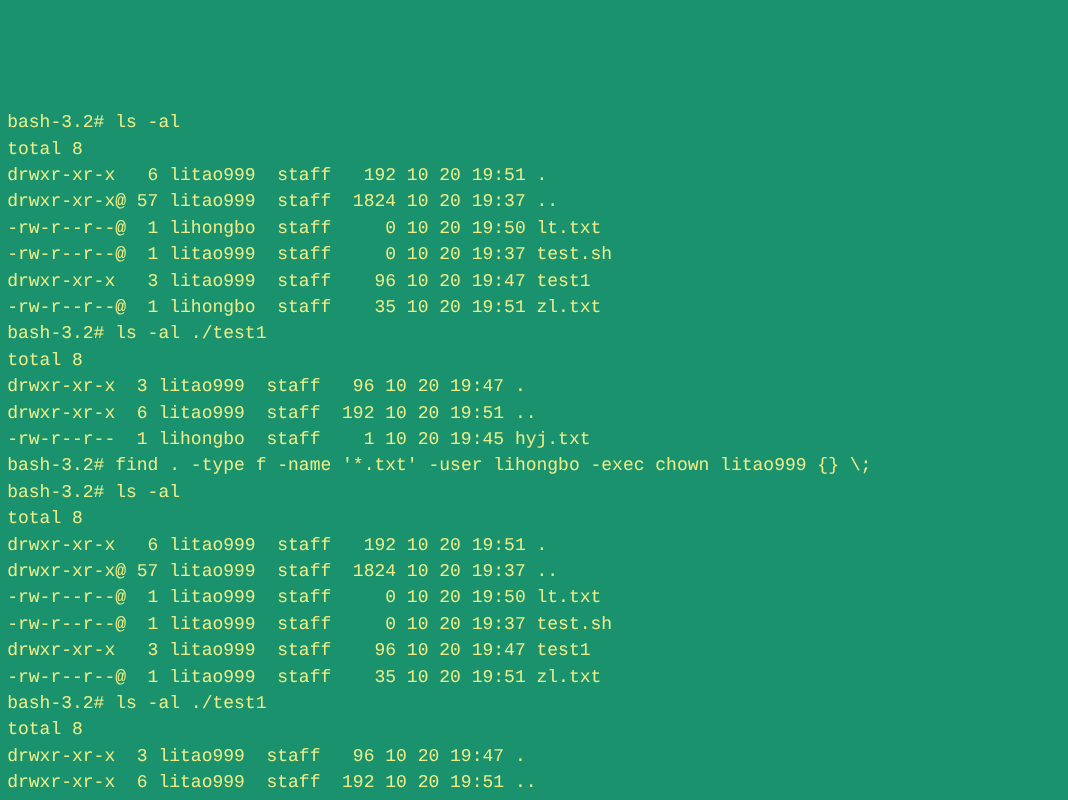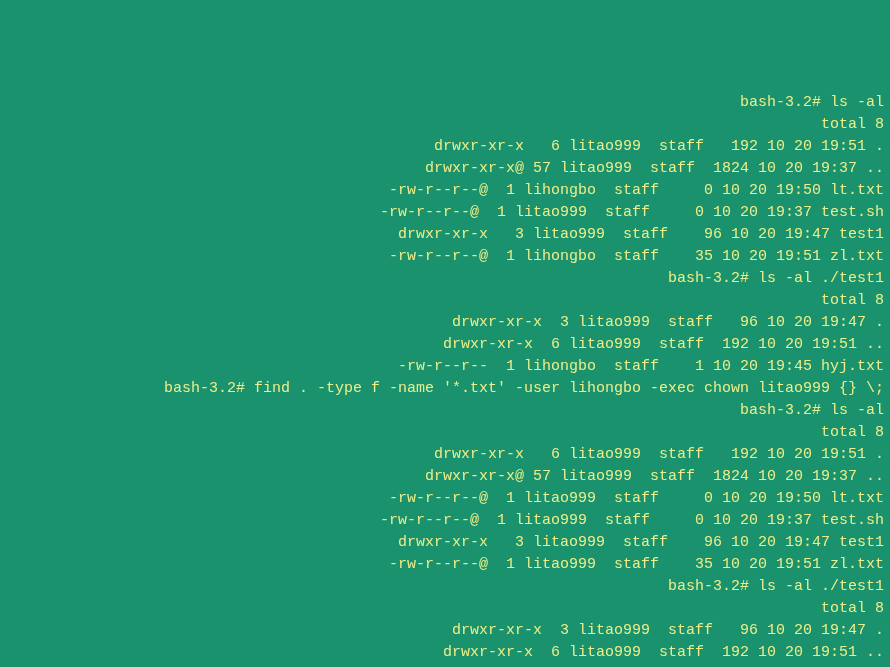--- a/index.html
+++ b/index.html
@@ -14,21 +14,20 @@
       line-height: 22px;
       color: #eeee88;
       padding: 4px 6px;
       width: 890px;
       height: 667px;
       overflow: hidden;
       white-space: pre;
     }
     .line {
       display: block;
-      text-align: right;
     }
   </style>
 </head>
 <body>
 
 
 
 <div id="terminal"><span class="line"><span>bash-3.2# </span><span>ls -al</span></span><span class="line">total 8</span><span class="line">drwxr-xr-x   6 litao999  staff   192 10 20 19:51 .</span><span class="line">drwxr-xr-x@ 57 litao999  staff  1824 10 20 19:37 ..</span><span class="line">-rw-r--r--@  1 lihongbo  staff     0 10 20 19:50 lt.txt</span><span class="line">-rw-r--r--@  1 litao999  staff     0 10 20 19:37 test.sh</span><span class="line">drwxr-xr-x   3 litao999  staff    96 10 20 19:47 test1</span><span class="line">-rw-r--r--@  1 lihongbo  staff    35 10 20 19:51 zl.txt</span><span class="line"><span>bash-3.2# </span><span>ls -al ./test1</span></span><span class="line">total 8</span><span class="line">drwxr-xr-x  3 litao999  staff   96 10 20 19:47 .</span><span class="line">drwxr-xr-x  6 litao999  staff  192 10 20 19:51 ..</span><span class="line">-rw-r--r--  1 lihongbo  staff    1 10 20 19:45 hyj.txt</span><span class="line"><span>bash-3.2# </span><span>find . -type f -name '*.txt' -user lihongbo -exec chown litao999 {} \;</span></span><span class="line"></span><span class="line"><span>bash-3.2# </span><span>ls -al</span></span><span class="line">total 8</span><span class="line">drwxr-xr-x   6 litao999  staff   192 10 20 19:51 .</span><span class="line">drwxr-xr-x@ 57 litao999  staff  1824 10 20 19:37 ..</span><span class="line">-rw-r--r--@  1 litao999  staff     0 10 20 19:50 lt.txt</span><span class="line">-rw-r--r--@  1 litao999  staff     0 10 20 19:37 test.sh</span><span class="line">drwxr-xr-x   3 litao999  staff    96 10 20 19:47 test1</span><span class="line">-rw-r--r--@  1 litao999  staff    35 10 20 19:51 zl.txt</span><span class="line"><span>bash-3.2# </span><span>ls -al ./test1</span></span><span class="line">total 8</span><span class="line">drwxr-xr-x  3 litao999  staff   96 10 20 19:47 .</span><span class="line">drwxr-xr-x  6 litao999  staff  192 10 20 19:51 ..</span><span class="line">-rw-r--r--  1 litao999  staff    1 10 20 19:45 hyj.txt</span></div>
 
 

